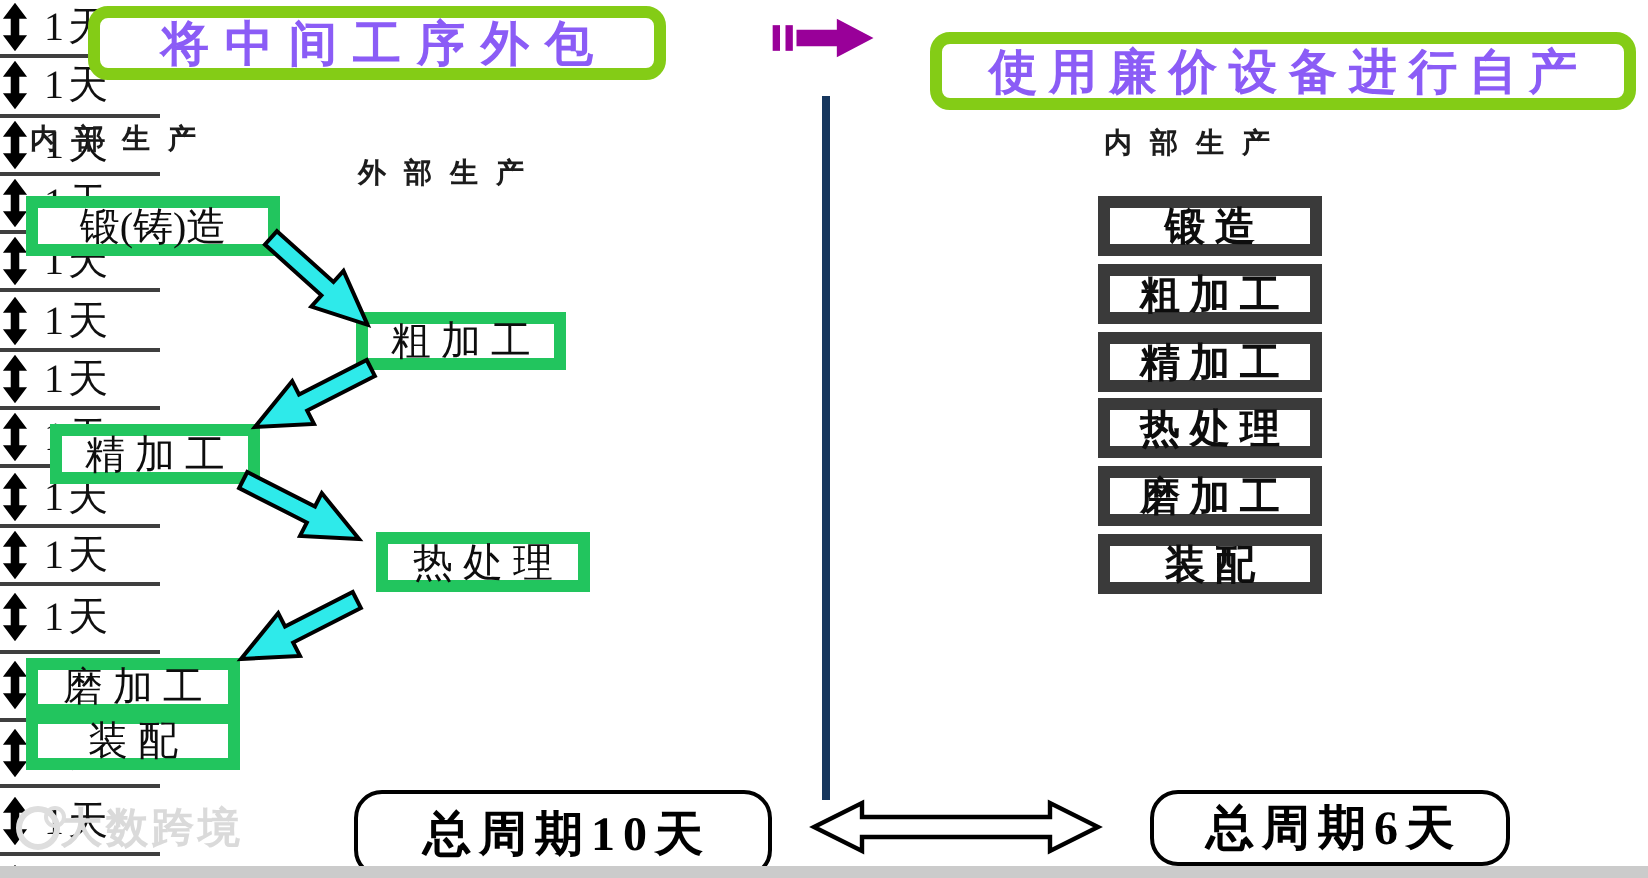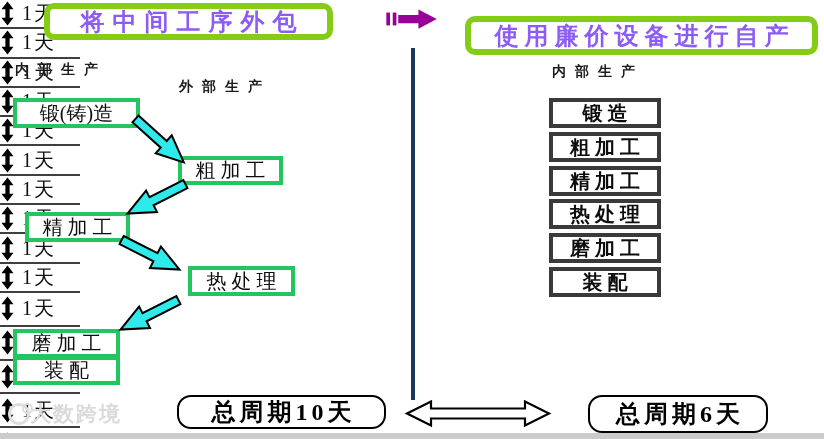--- a/index.html
+++ b/index.html
@@ -21,21 +21,21 @@
   
   #divider{position:absolute;left:411px;top:48px;width:4px;height:352px;background:#17375E;}
   
   .sec-label{position:absolute;font-size:14px;color:#1c1c1c;letter-spacing:9px;white-space:nowrap;font-weight:bold;}
   #lbl-int-left{left:15px;top:61px;}
   #lbl-ext-left{left:179px;top:78px;}
   #lbl-int-right{left:552px;top:63px;}
   
   .pbox{
     position:absolute;display:flex;align-items:center;justify-content:center;
-    border:4px solid #22c55e;background:#fff;color:#0d0d0d;
+    border:6px solid #22c55e;background:#fff;color:#0d0d0d;
     font-size:20px;letter-spacing:5px;padding-left:5px;box-sizing:border-box;white-space:nowrap;
   }
   #pl1{left:13px;top:98px;width:127px;height:30px;letter-spacing:0;padding-left:0;}
   #pl2{left:178px;top:156px;width:105px;height:29px;}
   #pl3{left:25px;top:212px;width:105px;height:30px;}
   #pl4{left:188px;top:266px;width:107px;height:30px;}
   #pl5{left:13px;top:329px;width:107px;height:29px;}
   #pl6{left:13px;top:356px;width:107px;height:29px;}
   .pbox.rbox{border-color:#3a3a3a;width:112px;height:30px;left:549px;font-weight:bold;}
   #pr1{top:98px;}#pr2{top:132px;}#pr3{top:166px;}#pr4{top:199px;}#pr5{top:233px;}#pr6{top:267px;}
@@ -51,22 +51,22 @@
   #daycol-left .dayrow{height:29.3px;}
   #daycol-right .dayrow{height:33.8px;}
   .dayrow .dur{width:13px;height:25px;flex:none;display:flex;align-items:center;}
   .dayrow .daytext{font-size:20px;color:#101010;letter-spacing:2px;}
   
   .total-box{
     position:absolute;display:flex;align-items:center;justify-content:center;
     border:2.5px solid #000;border-radius:14px;background:#fff;color:#000;
     font-size:24px;font-weight:bold;letter-spacing:4px;padding-left:4px;box-sizing:border-box;white-space:nowrap;
   }
-  #total-left{left:177px;top:395px;width:209px;height:34px;}
-  #total-right{left:588px;top:395px;width:180px;height:38px;}
+  #total-left{left:177px;top:395px;width:209px;height:44px;}
+  #total-right{left:575px;top:395px;width:180px;height:38px;}
   #compare-arrow{position:absolute;left:404px;top:399px;width:148px;height:29px;}
   
   #wm-left{position:absolute;left:8px;top:400px;display:flex;align-items:center;gap:0;color:#dadada;font-size:21px;font-weight:bold;letter-spacing:2px;font-family:"Liberation Sans",sans-serif;}
   #wm-left .wm-circle{width:22px;height:22px;border:3px solid #dedede;border-radius:50%;box-sizing:border-box;position:relative;}
   #wm-left .wm-circle::after{content:"";position:absolute;right:-6px;top:-3px;width:7px;height:7px;border:2px solid #dedede;border-radius:50%;}
   #wm-right{position:absolute;left:692px;top:380px;display:flex;align-items:center;color:#c7c7c7;font-size:25px;letter-spacing:1px;z-index:5;}
   #wm-right .wm-ellipse{width:46px;height:33px;border:2px solid #cfcfcf;border-radius:50%;box-sizing:border-box;margin-right:4px;background:transparent;transform:rotate(-8deg);}
   
   #bottom-bar{position:absolute;left:0;top:433px;width:824px;height:6px;background:#cbcbcb;}
 </style>

